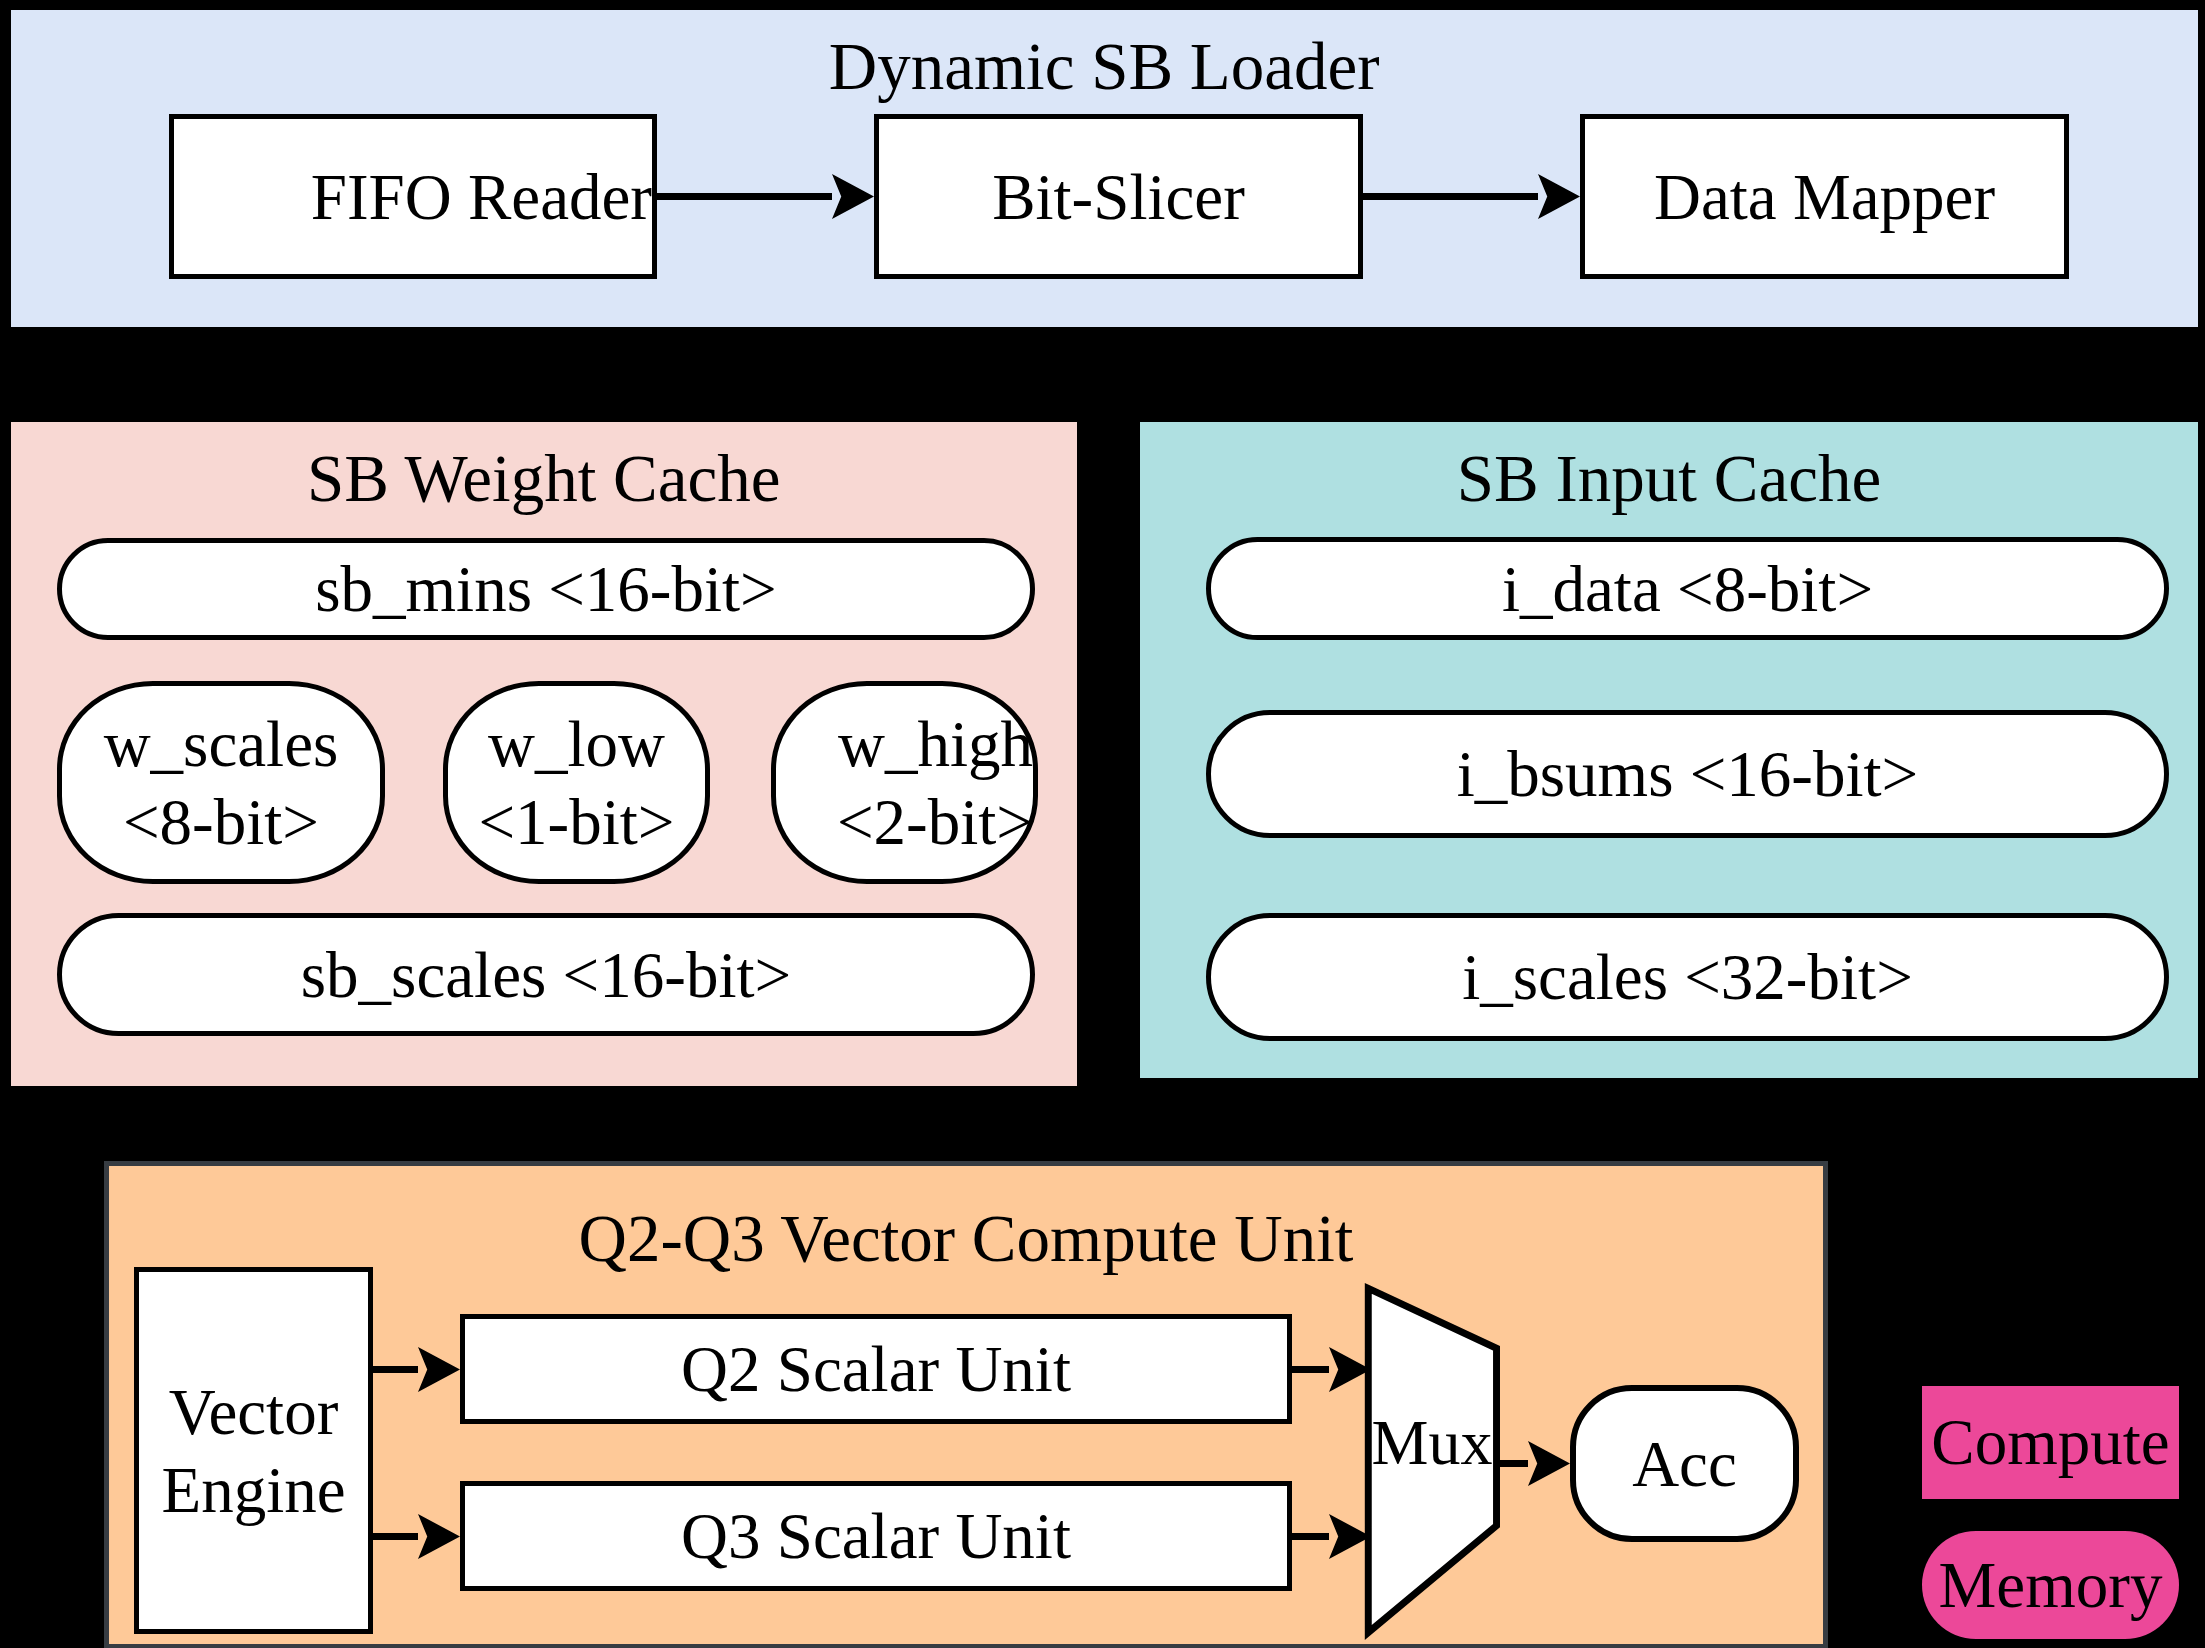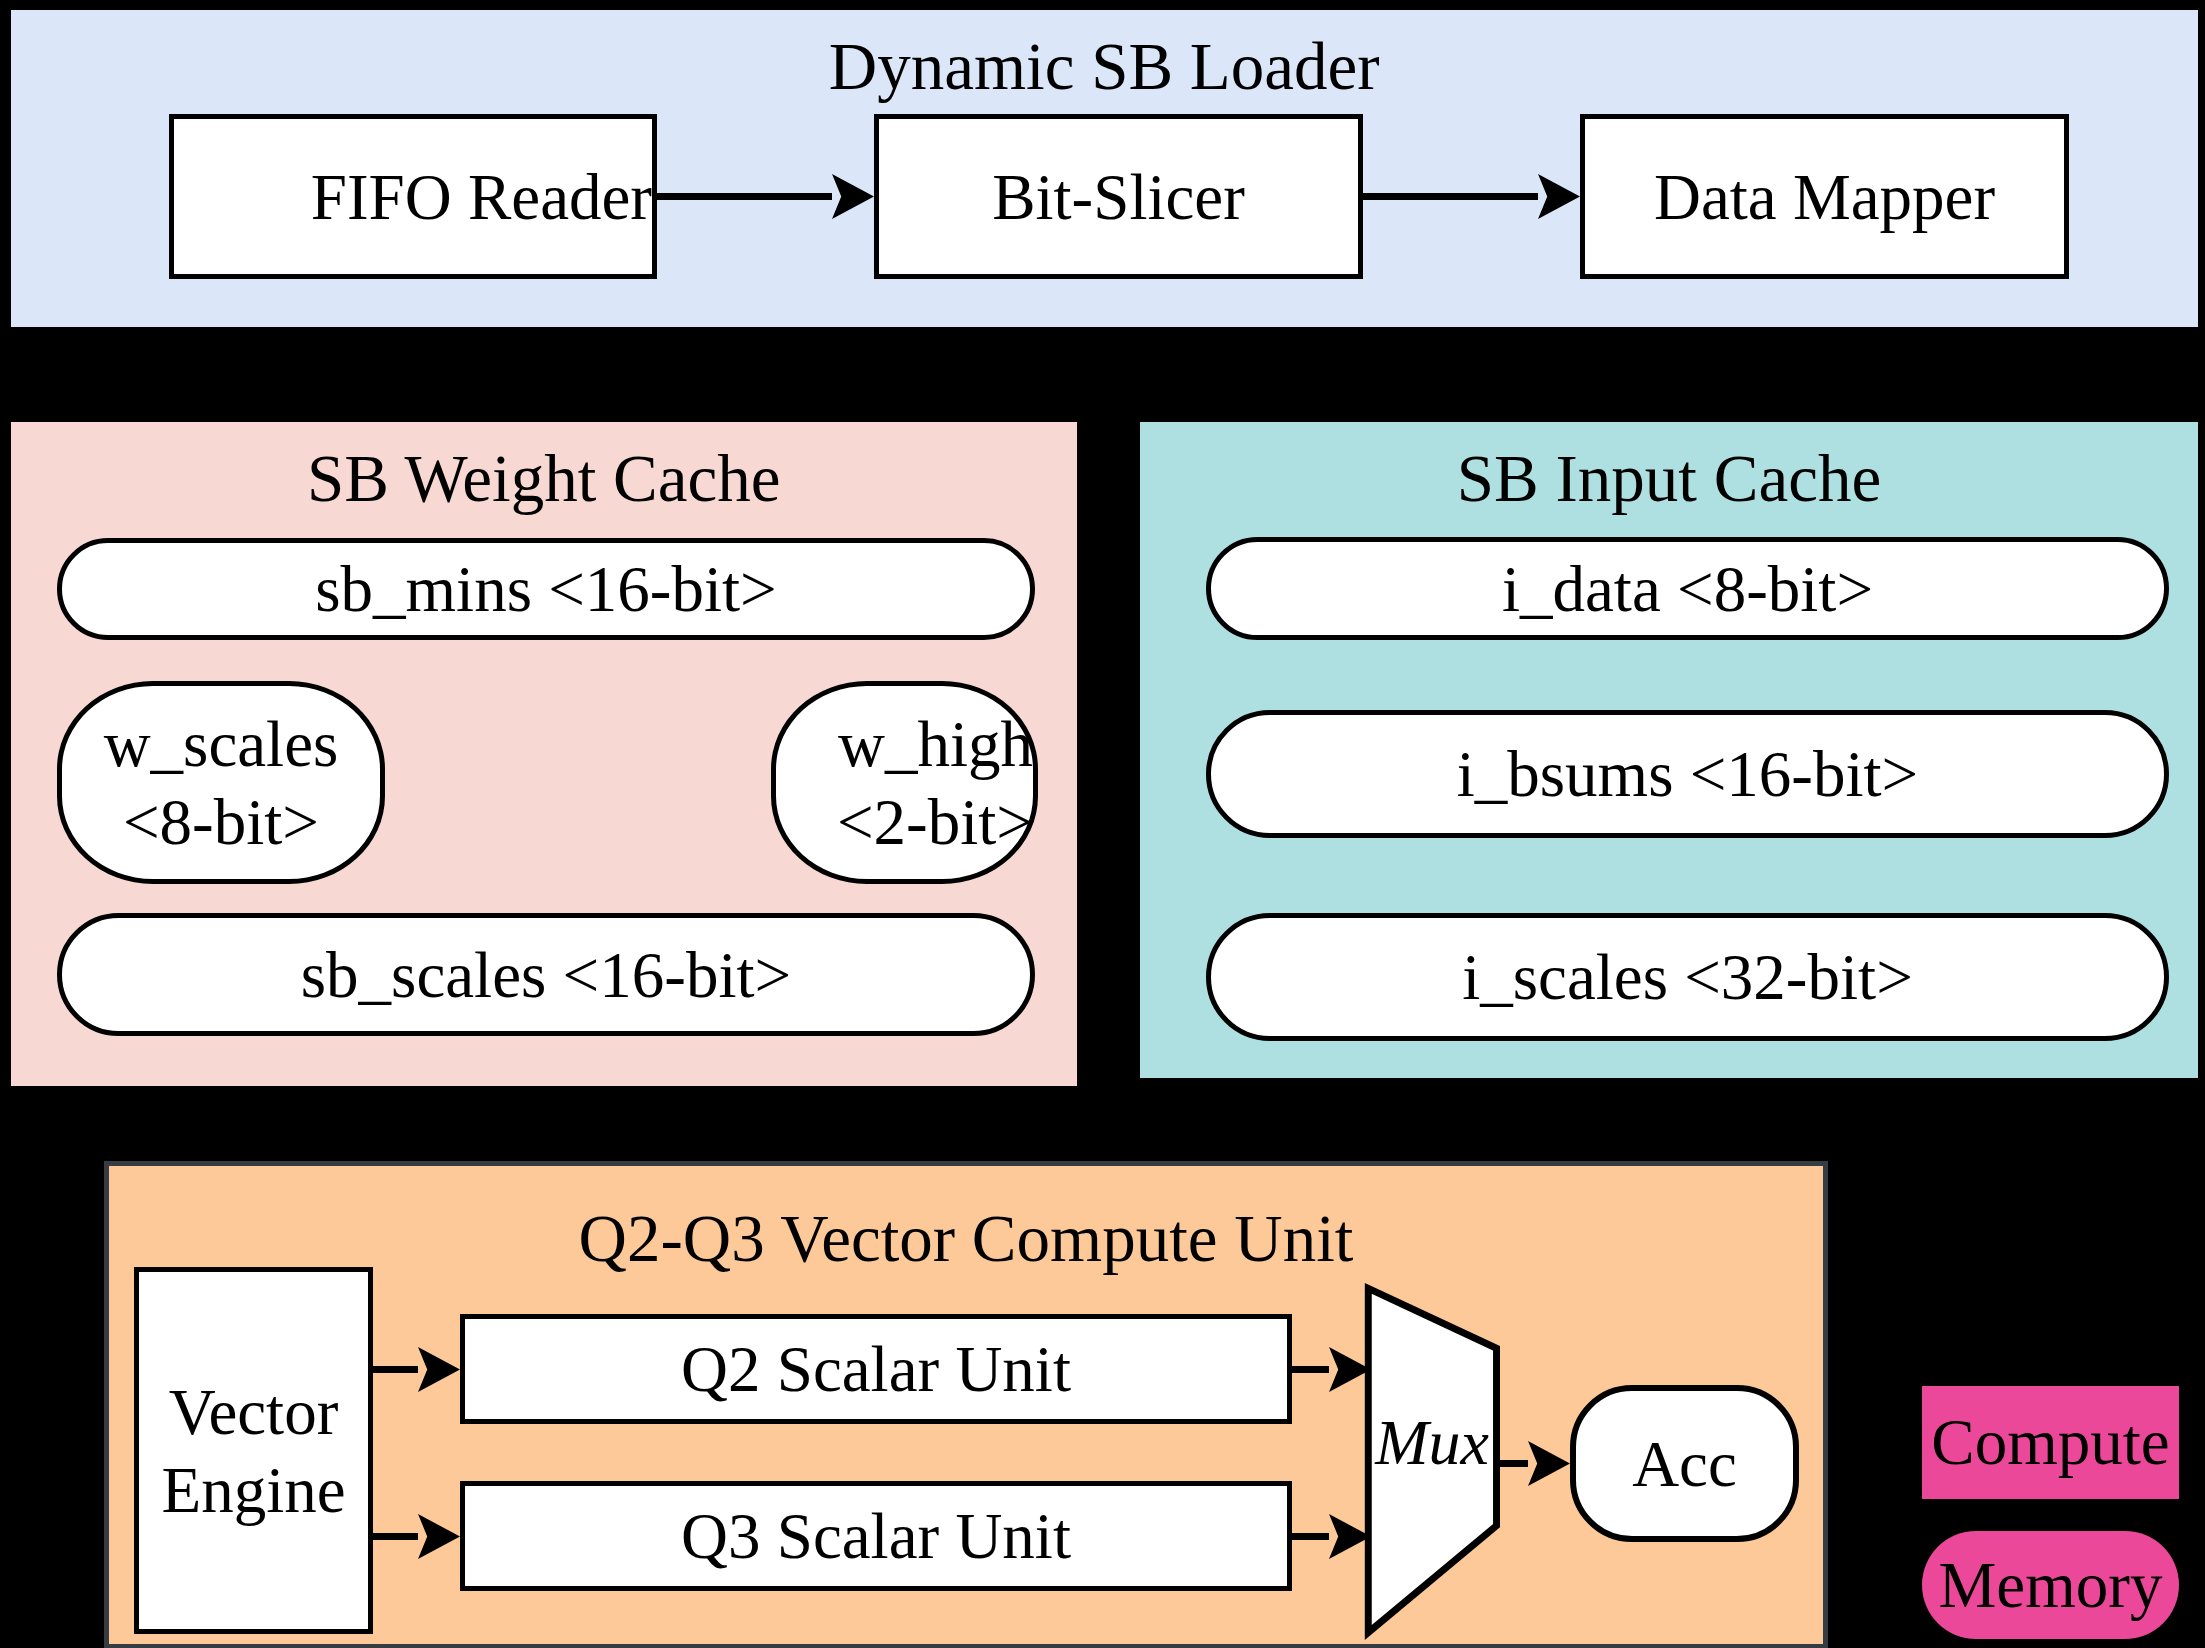--- a/index.html
+++ b/index.html
@@ -30,21 +30,21 @@
     flex: 0 0 auto; width: 42px; height: 45px; background: #000000;
     clip-path: polygon(0% 0%, 100% 50%, 0% 100%, 22% 50%);
   }
   .legend-box {
     position: absolute; box-sizing: border-box; background: #ec4899;
     display: flex; align-items: center; justify-content: center;
     font-size: 65px; white-space: nowrap;
   }
   .mux-label {
     position: absolute; display: flex; align-items: center; justify-content: center;
-    font-size: 64px; white-space: nowrap; font-style: italic;
+    font-size: 64px; white-space: nowrap;
   }
   svg { position: absolute; overflow: visible; }
 </style>
 </head>
 <body>
 
 <div class="stage">
 
   <div class="panel" style="left:10.7px; top:9.6px; width:2187px; height:317px; background:#dbe6f8;"></div>
   <div class="ptitle" style="left:10.7px; top:33px; width:2187px;">Dynamic SB Loader</div>
@@ -71,20 +71,24 @@
   <div class="panel" style="left:10.7px; top:422px; width:1066px; height:664px; background:#f8d8d3;"></div>
   <div class="ptitle" style="left:10.7px; top:445px; width:1066px;">SB Weight Cache</div>
 
   <div class="node" style="left:57px; top:538px; width:978px; height:102px; border-radius:51px;">
     <span>sb_mins &lt;16-bit&gt;</span>
   </div>
 
   <div class="node two-line" style="left:57px; top:681px; width:328px; height:203px; border-radius:96px / 88px;">
     <span>w_scales</span>
     <span>&lt;8-bit&gt;</span>
+  </div>
+  <div class="node two-line" style="left:443px; top:681px; width:267px; height:203px; border-radius:96px / 88px;">
+    <span>w_low</span>
+    <span>&lt;1-bit&gt;</span>
   </div>
   <div class="node two-line" style="left:771px; top:681px; width:267px; height:203px; border-radius:96px / 88px;align-items:flex-end;">
     <span>w_high</span>
     <span>&lt;2-bit&gt;</span>
   </div>
 
   <div class="node" style="left:57px; top:913px; width:978px; height:123px; border-radius:62px;">
     <span>sb_scales &lt;16-bit&gt;</span>
   </div>
 

